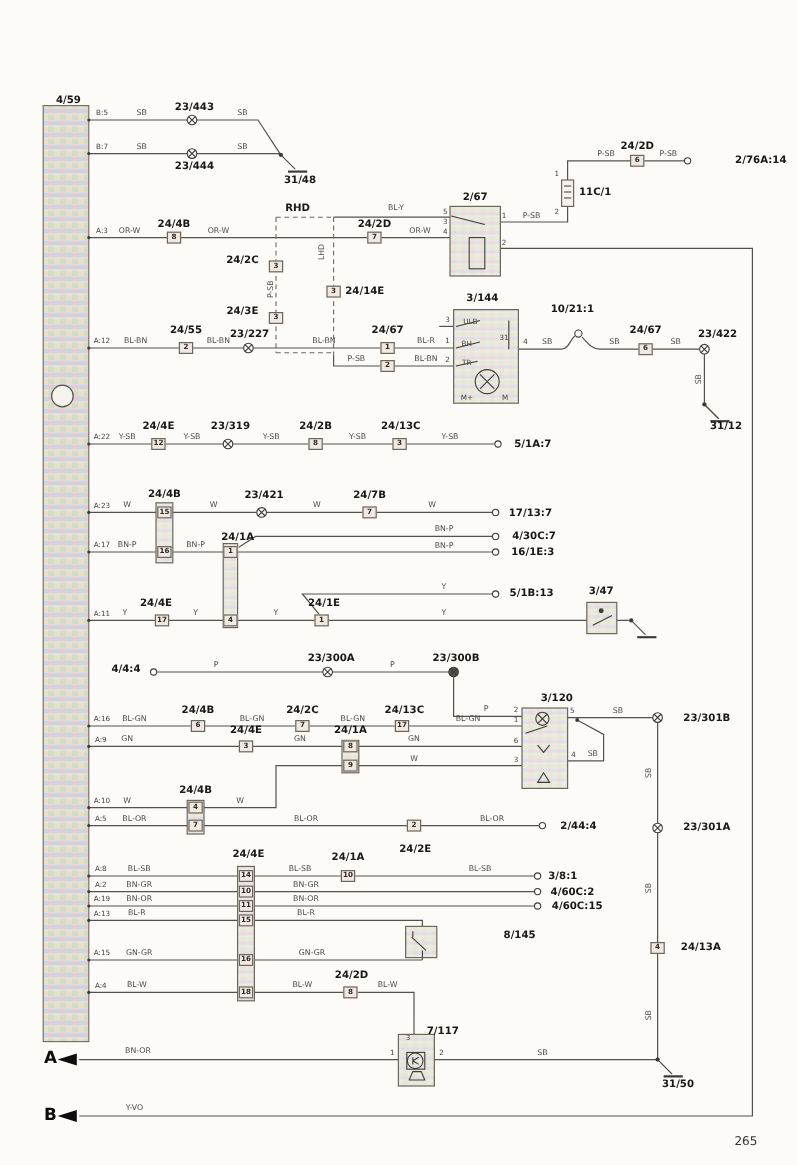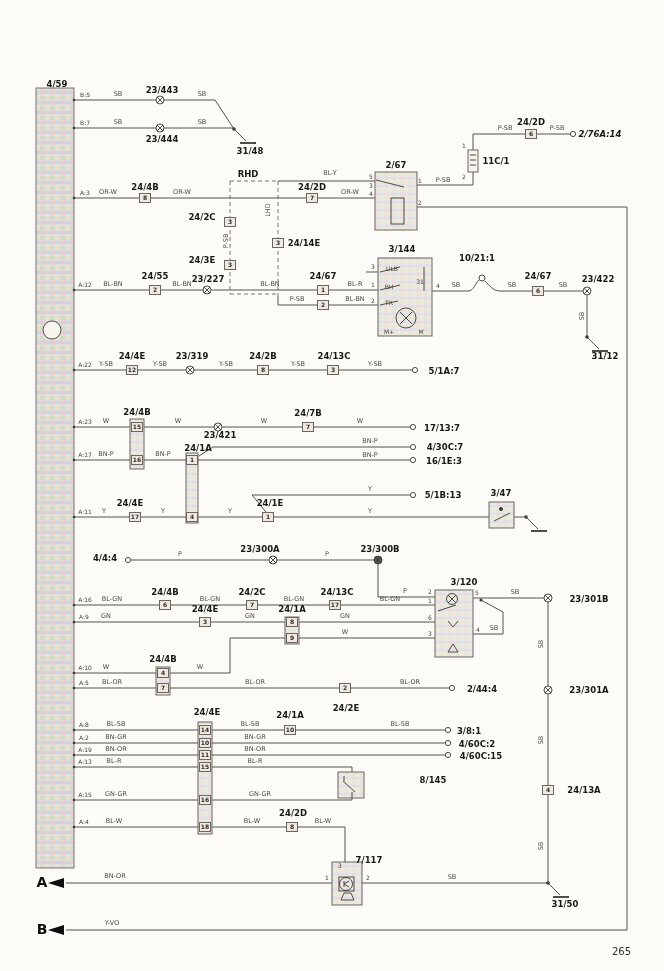--- a/index.html
+++ b/index.html
@@ -263,21 +263,21 @@
       <span class="lbl p" style="left: 371px; top: 194px;">4</span>
       <span class="lbl p" style="left: 420px; top: 181px;">1</span>
       <span class="lbl p" style="left: 420px; top: 203px;">2</span>
       <span class="lbl" style="left: 443px; top: 180px;">P-SB</span>
       <span class="lbl p" style="left: 464px; top: 146px;">1</span>
       <span class="lbl p" style="left: 464px; top: 177px;">2</span>
       <span class="lbl b" style="left: 496px; top: 161px;">11C/1</span>
       <span class="lbl" style="left: 505px; top: 128px;">P-SB</span>
       <span class="lbl b" style="left: 531px; top: 122px;">24/2D</span>
       <span class="lbl" style="left: 557px; top: 128px;">P-SB</span>
-      <span class="lbl b" style="left: 600px; top: 134px; font-style: italic;">2/76A:14</span>
+      <span class="lbl b" style="left: 634px; top: 134px;">2/76A:14</span>
       <span class="lbl p" style="left: 85px; top: 285px;">A:12</span>
       <span class="lbl" style="left: 113px; top: 284px;">BL-BN</span>
       <span class="lbl b" style="left: 155px; top: 276px;">24/55</span>
       <span class="lbl" style="left: 182px; top: 284px;">BL-BN</span>
       <span class="lbl b" style="left: 208px; top: 279px;">23/227</span>
       <span class="lbl" style="left: 270px; top: 284px;">BL-BN</span>
       <span class="lbl b" style="left: 323px; top: 276px;">24/67</span>
       <span class="lbl" style="left: 355px; top: 284px;">BL-R</span>
       <span class="lbl" style="left: 297px; top: 299px;">P-SB</span>
       <span class="lbl" style="left: 355px; top: 299px;">BL-BN</span>
@@ -308,21 +308,21 @@
       <span class="lbl" style="left: 226px; top: 364px;">Y-SB</span>
       <span class="lbl b" style="left: 263px; top: 356px;">24/2B</span>
       <span class="lbl" style="left: 298px; top: 364px;">Y-SB</span>
       <span class="lbl b" style="left: 334px; top: 356px;">24/13C</span>
       <span class="lbl" style="left: 375px; top: 364px;">Y-SB</span>
       <span class="lbl b" style="left: 444px; top: 371px;">5/1A:7</span>
       <span class="lbl p" style="left: 85px; top: 422px;">A:23</span>
       <span class="lbl" style="left: 106px; top: 421px;">W</span>
       <span class="lbl b" style="left: 137px; top: 412px;">24/4B</span>
       <span class="lbl" style="left: 178px; top: 421px;">W</span>
-      <span class="lbl b" style="left: 220px; top: 435px; text-align: center;">23/421</span>
+      <span class="lbl b" style="left: 220px; top: 413px; text-align: center;">23/421</span>
       <span class="lbl" style="left: 264px; top: 421px;">W</span>
       <span class="lbl b" style="left: 308px; top: 413px;">24/7B</span>
       <span class="lbl" style="left: 360px; top: 421px;">W</span>
       <span class="lbl b" style="left: 442px; top: 428px;">17/13:7</span>
       <span class="lbl p" style="left: 85px; top: 455px;">A:17</span>
       <span class="lbl" style="left: 106px; top: 454px;">BN-P</span>
       <span class="lbl b" style="left: 198px; top: 448px;">24/1A</span>
       <span class="lbl" style="left: 163px; top: 454px;">BN-P</span>
       <span class="lbl" style="left: 370px; top: 441px;">BN-P</span>
       <span class="lbl b" style="left: 445px; top: 447px;">4/30C:7</span>
@@ -333,21 +333,21 @@
       <span class="lbl b" style="left: 130px; top: 503px;">24/4E</span>
       <span class="lbl" style="left: 163px; top: 511px;">Y</span>
       <span class="lbl" style="left: 230px; top: 511px;">Y</span>
       <span class="lbl b" style="left: 270px; top: 503px;">24/1E</span>
       <span class="lbl" style="left: 370px; top: 489px;">Y</span>
       <span class="lbl b" style="left: 443px; top: 495px;">5/1B:13</span>
       <span class="lbl" style="left: 370px; top: 511px;">Y</span>
       <span class="lbl b" style="left: 501px; top: 493px;">3/47</span>
       <span class="lbl b" style="left: 105px; top: 558px;">4/4:4</span>
       <span class="lbl" style="left: 180px; top: 554px;">P</span>
-      <span class="lbl b" style="left: 260px; top: 549px; text-align: center;">23/300A</span>
+      <span class="lbl b" style="left: 276px; top: 549px; text-align: center;">23/300A</span>
       <span class="lbl" style="left: 327px; top: 554px;">P</span>
       <span class="lbl b" style="left: 380px; top: 549px;">23/300B</span>
       <span class="lbl" style="left: 405px; top: 591px;">P</span>
       <span class="lbl b" style="left: 464px; top: 582px;">3/120</span>
       <span class="lbl p" style="left: 430px; top: 592px;">2</span>
       <span class="lbl p" style="left: 430px; top: 601px;">1</span>
       <span class="lbl p" style="left: 430px; top: 618px;">6</span>
       <span class="lbl p" style="left: 430px; top: 634px;">3</span>
       <span class="lbl p" style="left: 477px; top: 593px;">5</span>
       <span class="lbl p" style="left: 478px; top: 630px;">4</span>

